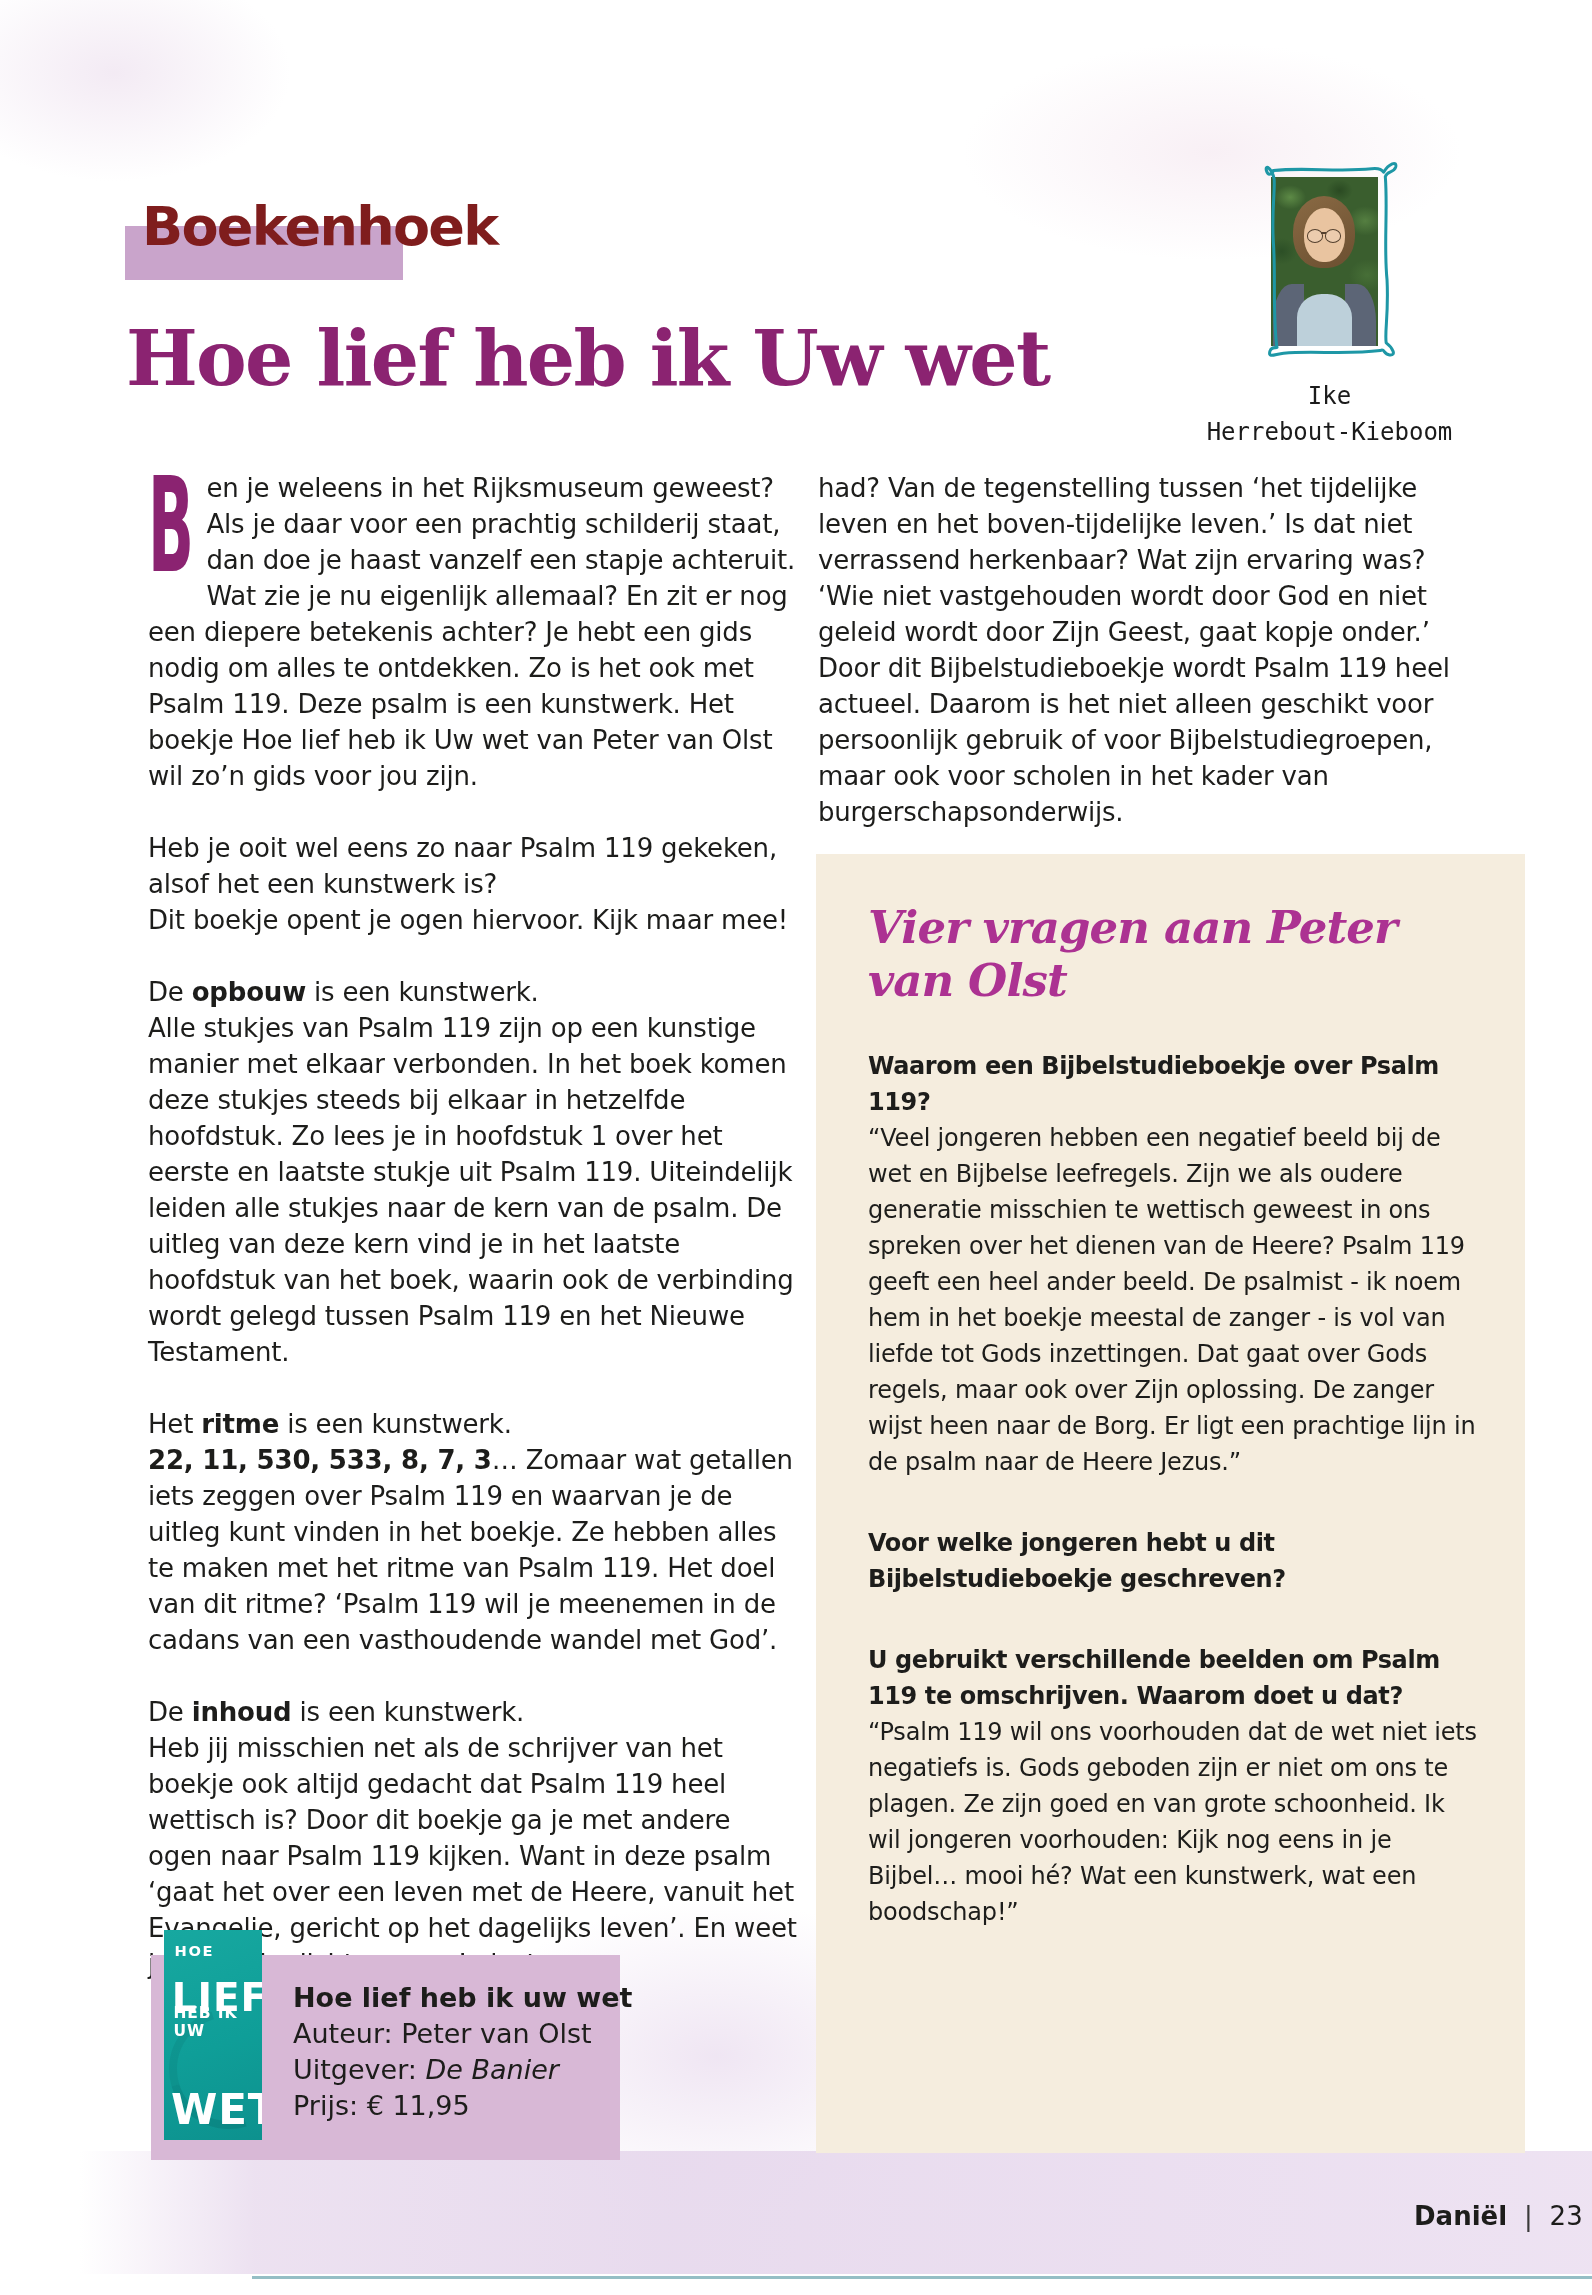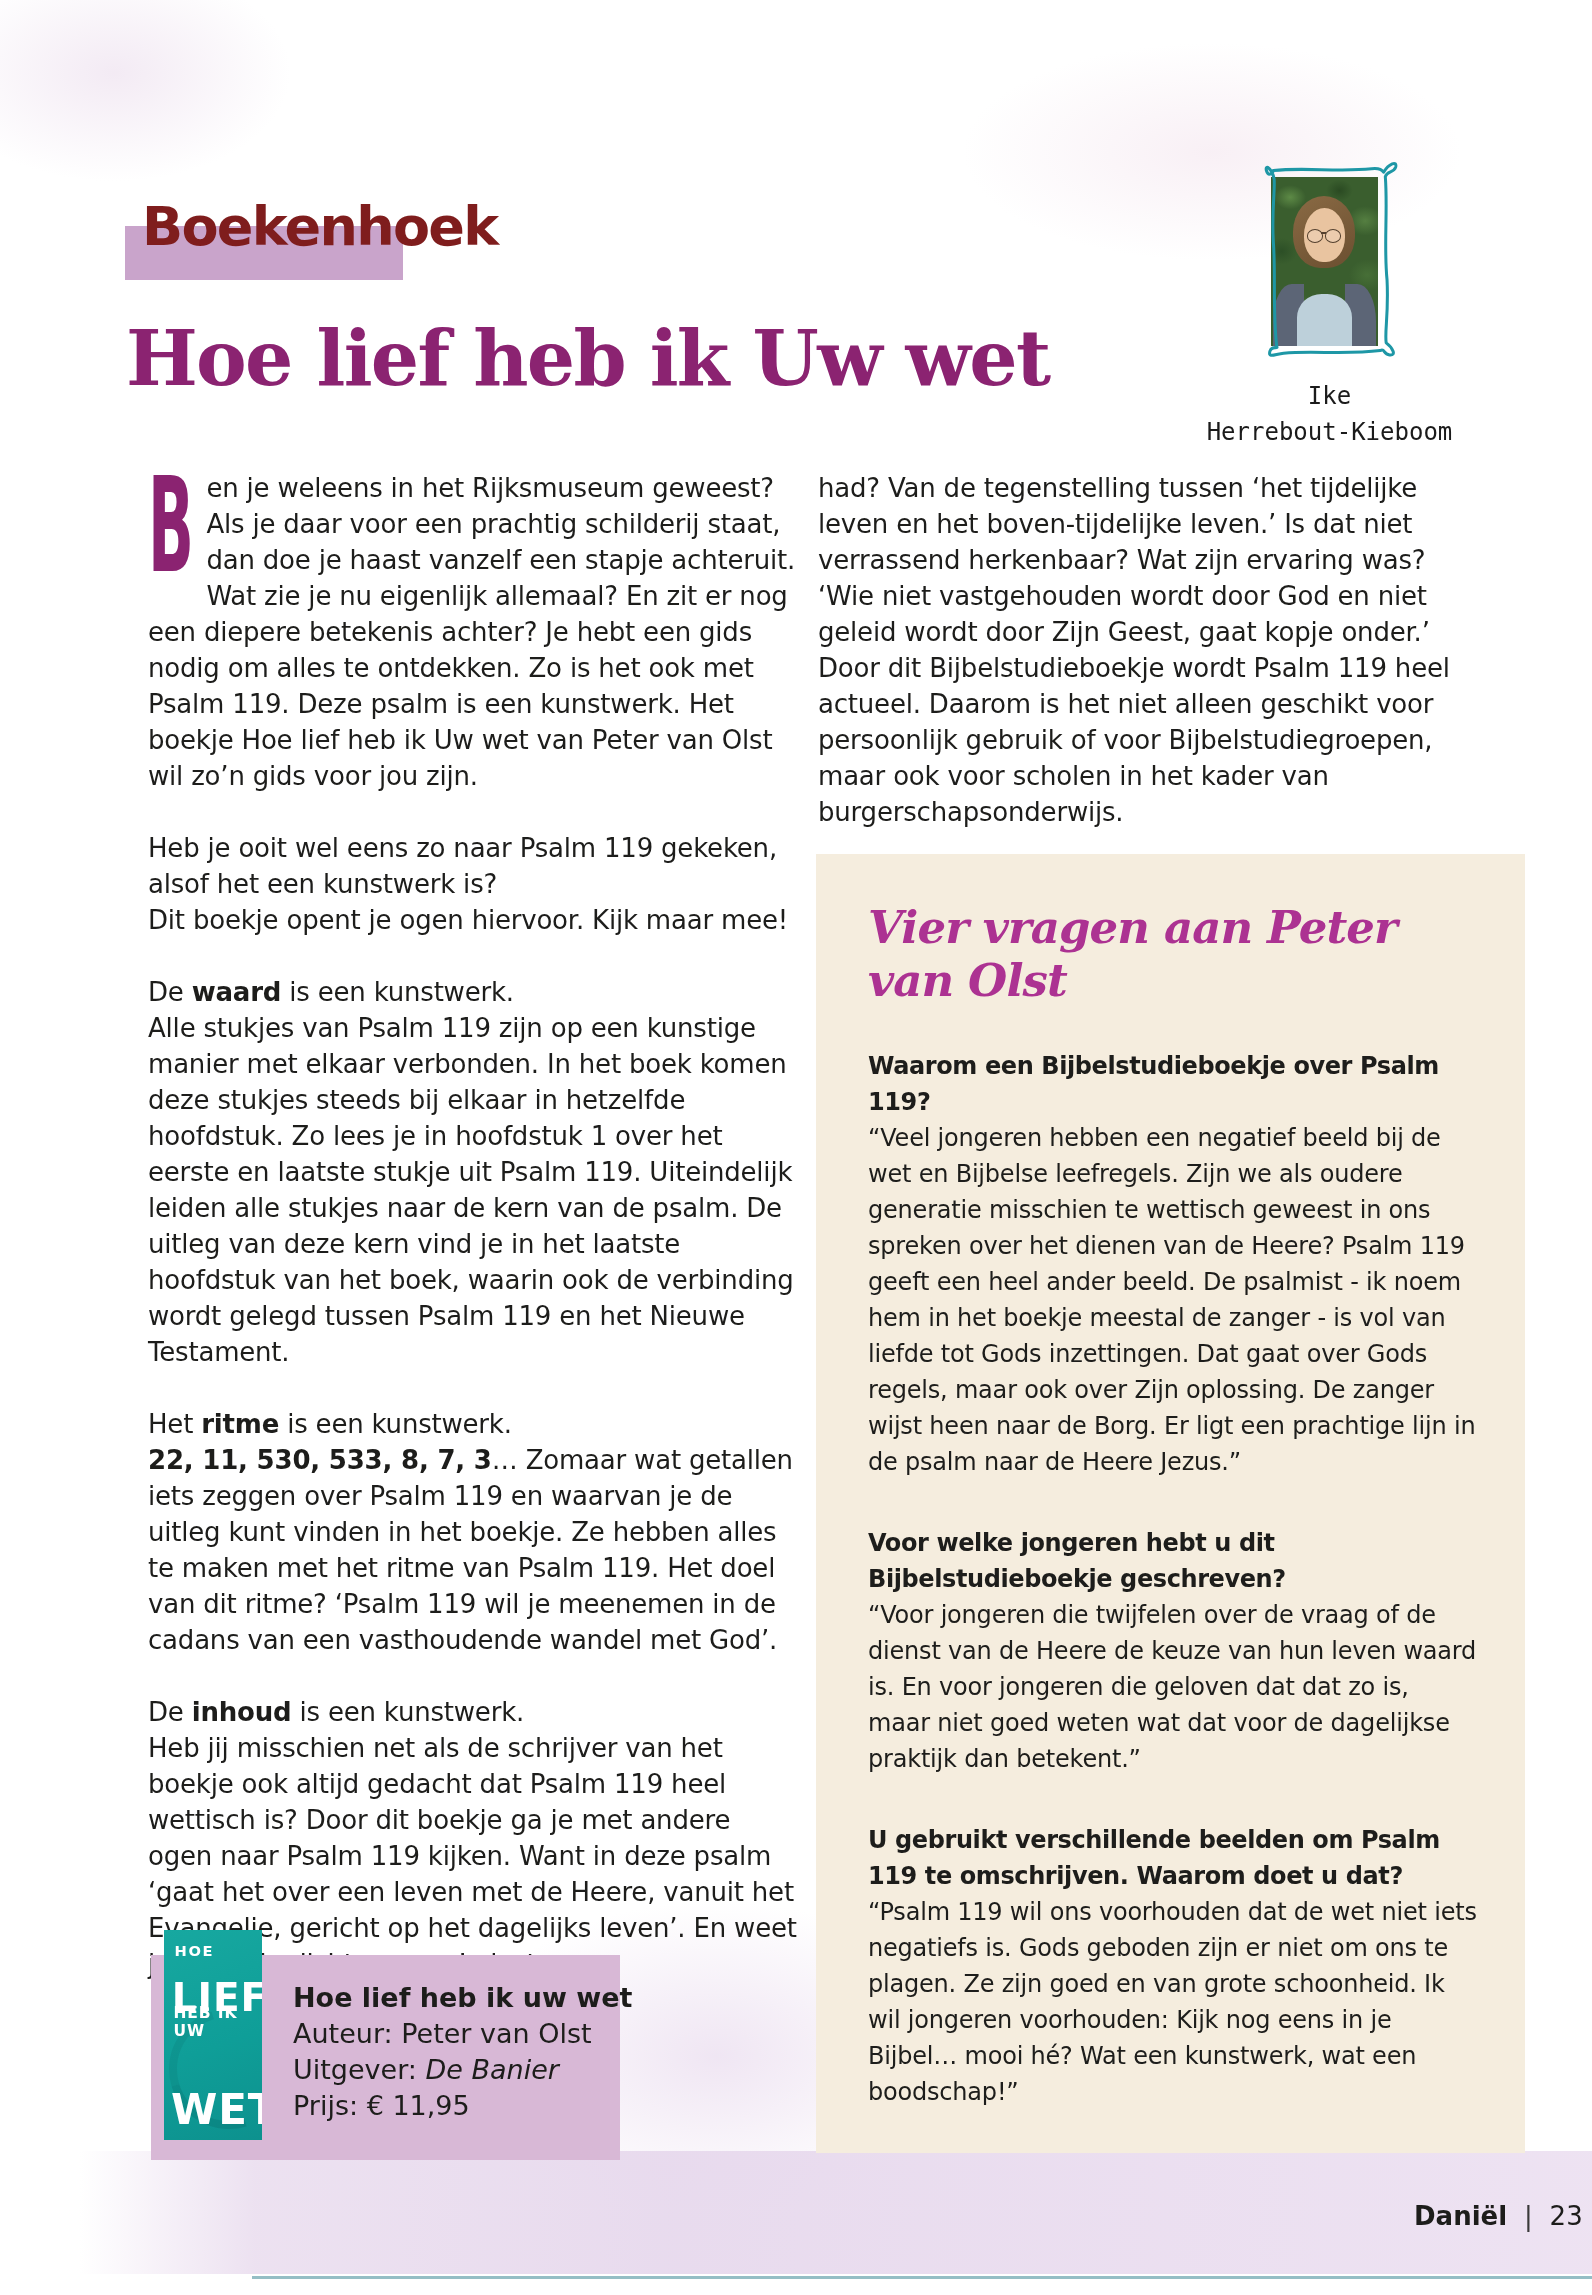--- a/index.html
+++ b/index.html
@@ -145,21 +145,21 @@
   <div class="col col-left">
     <p>
       <span class="dropcap">B</span>
       <span>en je weleens in het Rijksmuseum geweest? Als je daar voor een prachtig schilderij staat, dan doe je haast vanzelf een stapje achteruit. Wat zie je nu eigenlijk allemaal? En zit er nog een diepere betekenis achter? Je hebt een gids nodig om alles te ontdekken. Zo is het ook met Psalm 119. Deze psalm is een kunstwerk. Het boekje Hoe lief heb ik Uw wet van Peter van Olst wil zo’n gids voor jou zijn.</span>
     </p>
     <p>
       <span>Heb je ooit wel eens zo naar Psalm 119 gekeken, alsof het een kunstwerk is?</span><br>
       <span>Dit boekje opent je ogen hiervoor. Kijk maar mee!</span>
     </p>
     <p>
-      <span>De </span><b>waard</b><span> is een kunstwerk.</span><br>
+      <span>De </span><b>opbouw</b><span> is een kunstwerk.</span><br>
       <span>Alle stukjes van Psalm 119 zijn op een kunstige manier met elkaar verbonden. In het boek komen deze stukjes steeds bij elkaar in hetzelfde hoofdstuk. Zo lees je in hoofdstuk 1 over het eerste en laatste stukje uit Psalm 119. Uiteindelijk leiden alle stukjes naar de kern van de psalm. De uitleg van deze kern vind je in het laatste hoofdstuk van het boek, waarin ook de verbinding wordt gelegd tussen Psalm 119 en het Nieuwe Testament.</span>
     </p>
     <p>
       <span>Het </span><b>ritme</b><span> is een kunstwerk.</span><br>
       <b>22, 11, 530, 533, 8, 7, 3</b><span>… Zomaar wat getallen iets zeggen over Psalm 119 en waarvan je de uitleg kunt vinden in het boekje. Ze hebben alles te maken met het ritme van Psalm 119.  Het doel van dit ritme? ‘Psalm 119 wil je meenemen in de cadans van een vasthoudende wandel met God’.</span>
     </p>
     <p>
       <span>De </span><b>inhoud</b><span> is een kunstwerk.</span><br>
       <span>Heb jij misschien net als de schrijver van het boekje ook altijd gedacht dat Psalm 119 heel wettisch is? Door dit boekje ga je met andere ogen naar Psalm 119 kijken. Want in deze psalm ‘gaat het over een leven met de Heere, vanuit het Evangelie, gericht op het dagelijks leven’.  En weet je waar de dichter nu zo’n last van</span>
     </p>
@@ -171,21 +171,20 @@
 
   <div class="interview-box">
     <h3 class="interview-title">Vier vragen aan Peter van Olst</h3>
 
     <div class="qa-block">
       <p class="q">Waarom een Bijbelstudieboekje over Psalm 119?</p>
       <p class="a">“Veel jongeren hebben een negatief beeld bij de wet en Bijbelse leefregels. Zijn we als oudere generatie misschien te wettisch geweest in ons spreken over het dienen van de Heere? Psalm 119 geeft een heel ander beeld. De psalmist - ik noem hem in het boekje meestal de zanger - is vol van liefde tot Gods inzettingen. Dat gaat over Gods regels, maar ook over Zijn oplossing. De zanger wijst heen naar de Borg. Er ligt een prachtige lijn in de psalm naar de Heere Jezus.”</p>
     </div>
     <div class="qa-block">
       <p class="q">Voor welke jongeren hebt u dit Bijbelstudieboekje geschreven?</p>
-      <p class="a">“Voor jongeren die twijfelen over de vraag of de dienst van de Heere de keuze van hun leven waard is. En voor jongeren die geloven dat dat zo is, maar niet goed weten wat dat voor de dagelijkse praktijk dan betekent.”</p>
     </div>
     <div class="qa-block">
       <p class="q">U gebruikt verschillende beelden om Psalm 119 te omschrijven. Waarom doet u dat?</p>
       <p class="a">“Psalm 119 wil ons voorhouden dat de wet niet iets negatiefs is. Gods geboden zijn er niet om ons te plagen. Ze zijn goed en van grote schoonheid. Ik wil jongeren voorhouden: Kijk nog eens in je Bijbel… mooi hé? Wat een kunstwerk, wat een boodschap!”</p>
     </div>
 
   </div>
 
   <div class="book-pinkbox"></div>
   <div class="book-cover">

